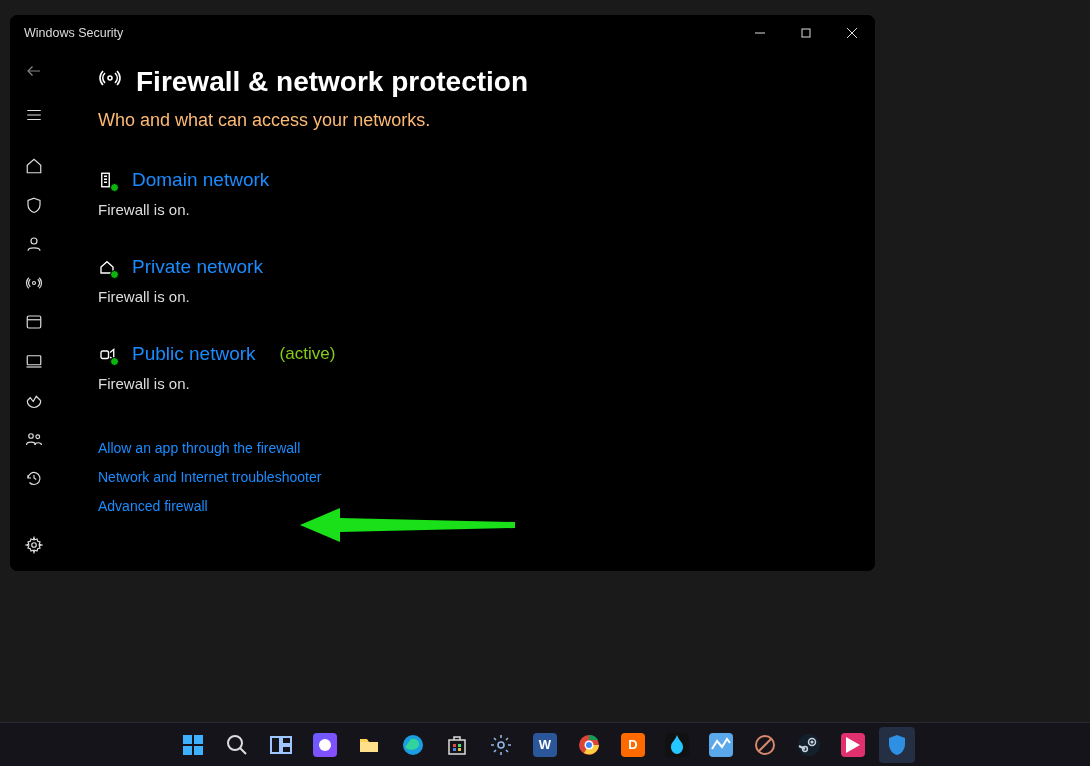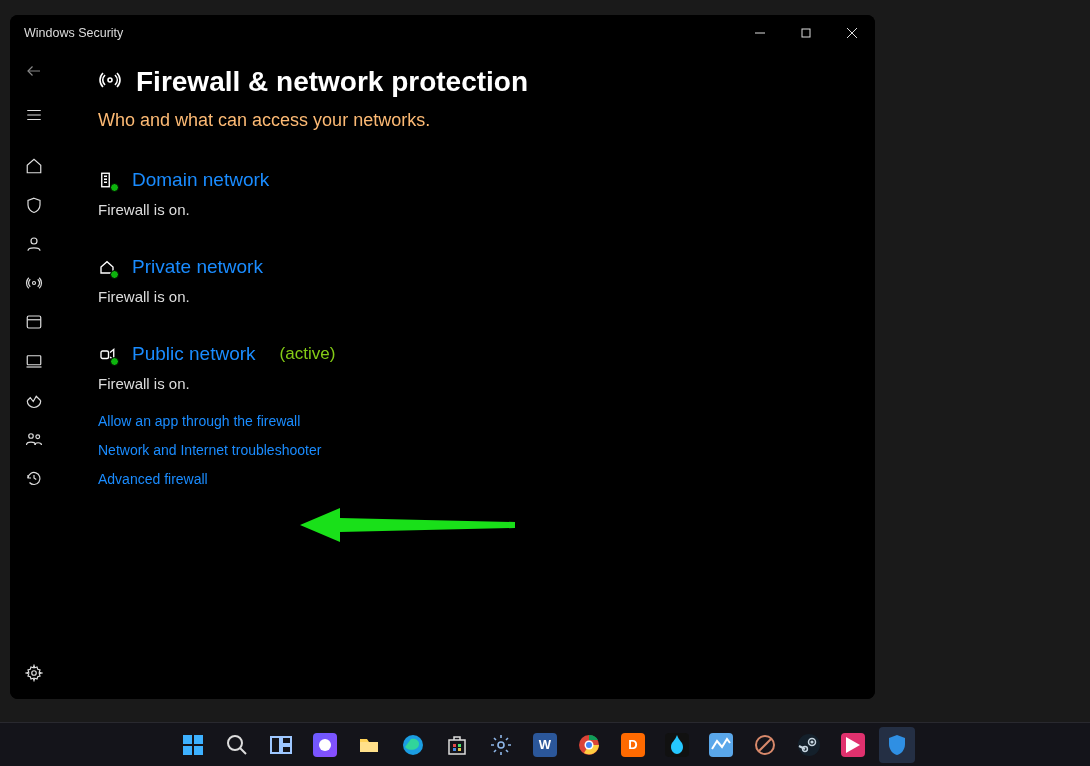--- a/index.html
+++ b/index.html
@@ -3,21 +3,21 @@
 <meta charset="utf-8">
 <style>
   * { box-sizing: border-box; margin: 0; padding: 0; }
   html, body { width: 1090px; height: 766px; background: #1a1a1a; font-family: "Segoe UI", Arial, sans-serif; overflow: hidden; }
 
   .app-window {
     position: absolute;
     left: 10px;
     top: 15px;
     width: 865px;
-    height: 684px;
+    height: 556px;
     background: #000;
     border-radius: 8px;
     color: #fff;
     overflow: hidden;
   }
 
   .titlebar {
     height: 36px;
     display: flex;
     align-items: center;
@@ -65,21 +65,21 @@
   }
   .nav-icon svg { width: 18px; height: 18px; }
 
   .content {
     flex: 1;
     background: #000;
     padding: 15px 0 0 40px;
     overflow: hidden;
   }
 
-  .page-header { display: flex; align-items: center; gap: 14px; }
+  .page-header { display: flex; align-items: flex-start; gap: 14px; }
   .page-header-icon { color: #fff; }
   .page-header-icon svg { width: 24px; height: 24px; }
   .page-title { font-size: 28px; font-weight: 600; color: #fff; }
   .page-subtitle { margin-top: 12px; font-size: 18px; color: #fdba74; }
 
   .net-block { margin-top: 38px; }
   .net-head { display: flex; align-items: center; gap: 16px; margin-top: 32px; }
   .net-icon { position: relative; width: 18px; height: 18px; color: #fff; }
   .net-icon svg { width: 18px; height: 18px; }
   .ok-dot {
@@ -88,21 +88,21 @@
     bottom: -3px;
     width: 9px; height: 9px;
     background: #0db40d;
     border-radius: 50%;
     border: 1.5px solid #000;
   }
   .net-link { color: #1a8cff; font-size: 19px; font-weight: 500; text-decoration: none; }
   .net-active { color: #84cc16; font-size: 17px; margin-left: 8px; }
   .net-status { margin-top: 10px; font-size: 15px; color: #ddd; }
 
-  .links-block { margin-top: 21px; display: flex; flex-direction: column; gap: 13px; }
+  .links-block { margin-top: 48px; display: flex; flex-direction: column; gap: 13px; }
   .action-link { color: #1a8cff; font-size: 14px; text-decoration: none; }
 
   .annotation-arrow {
     position: absolute;
     pointer-events: none;
   }
 
   .taskbar {
     position: absolute;
     left: 0;

